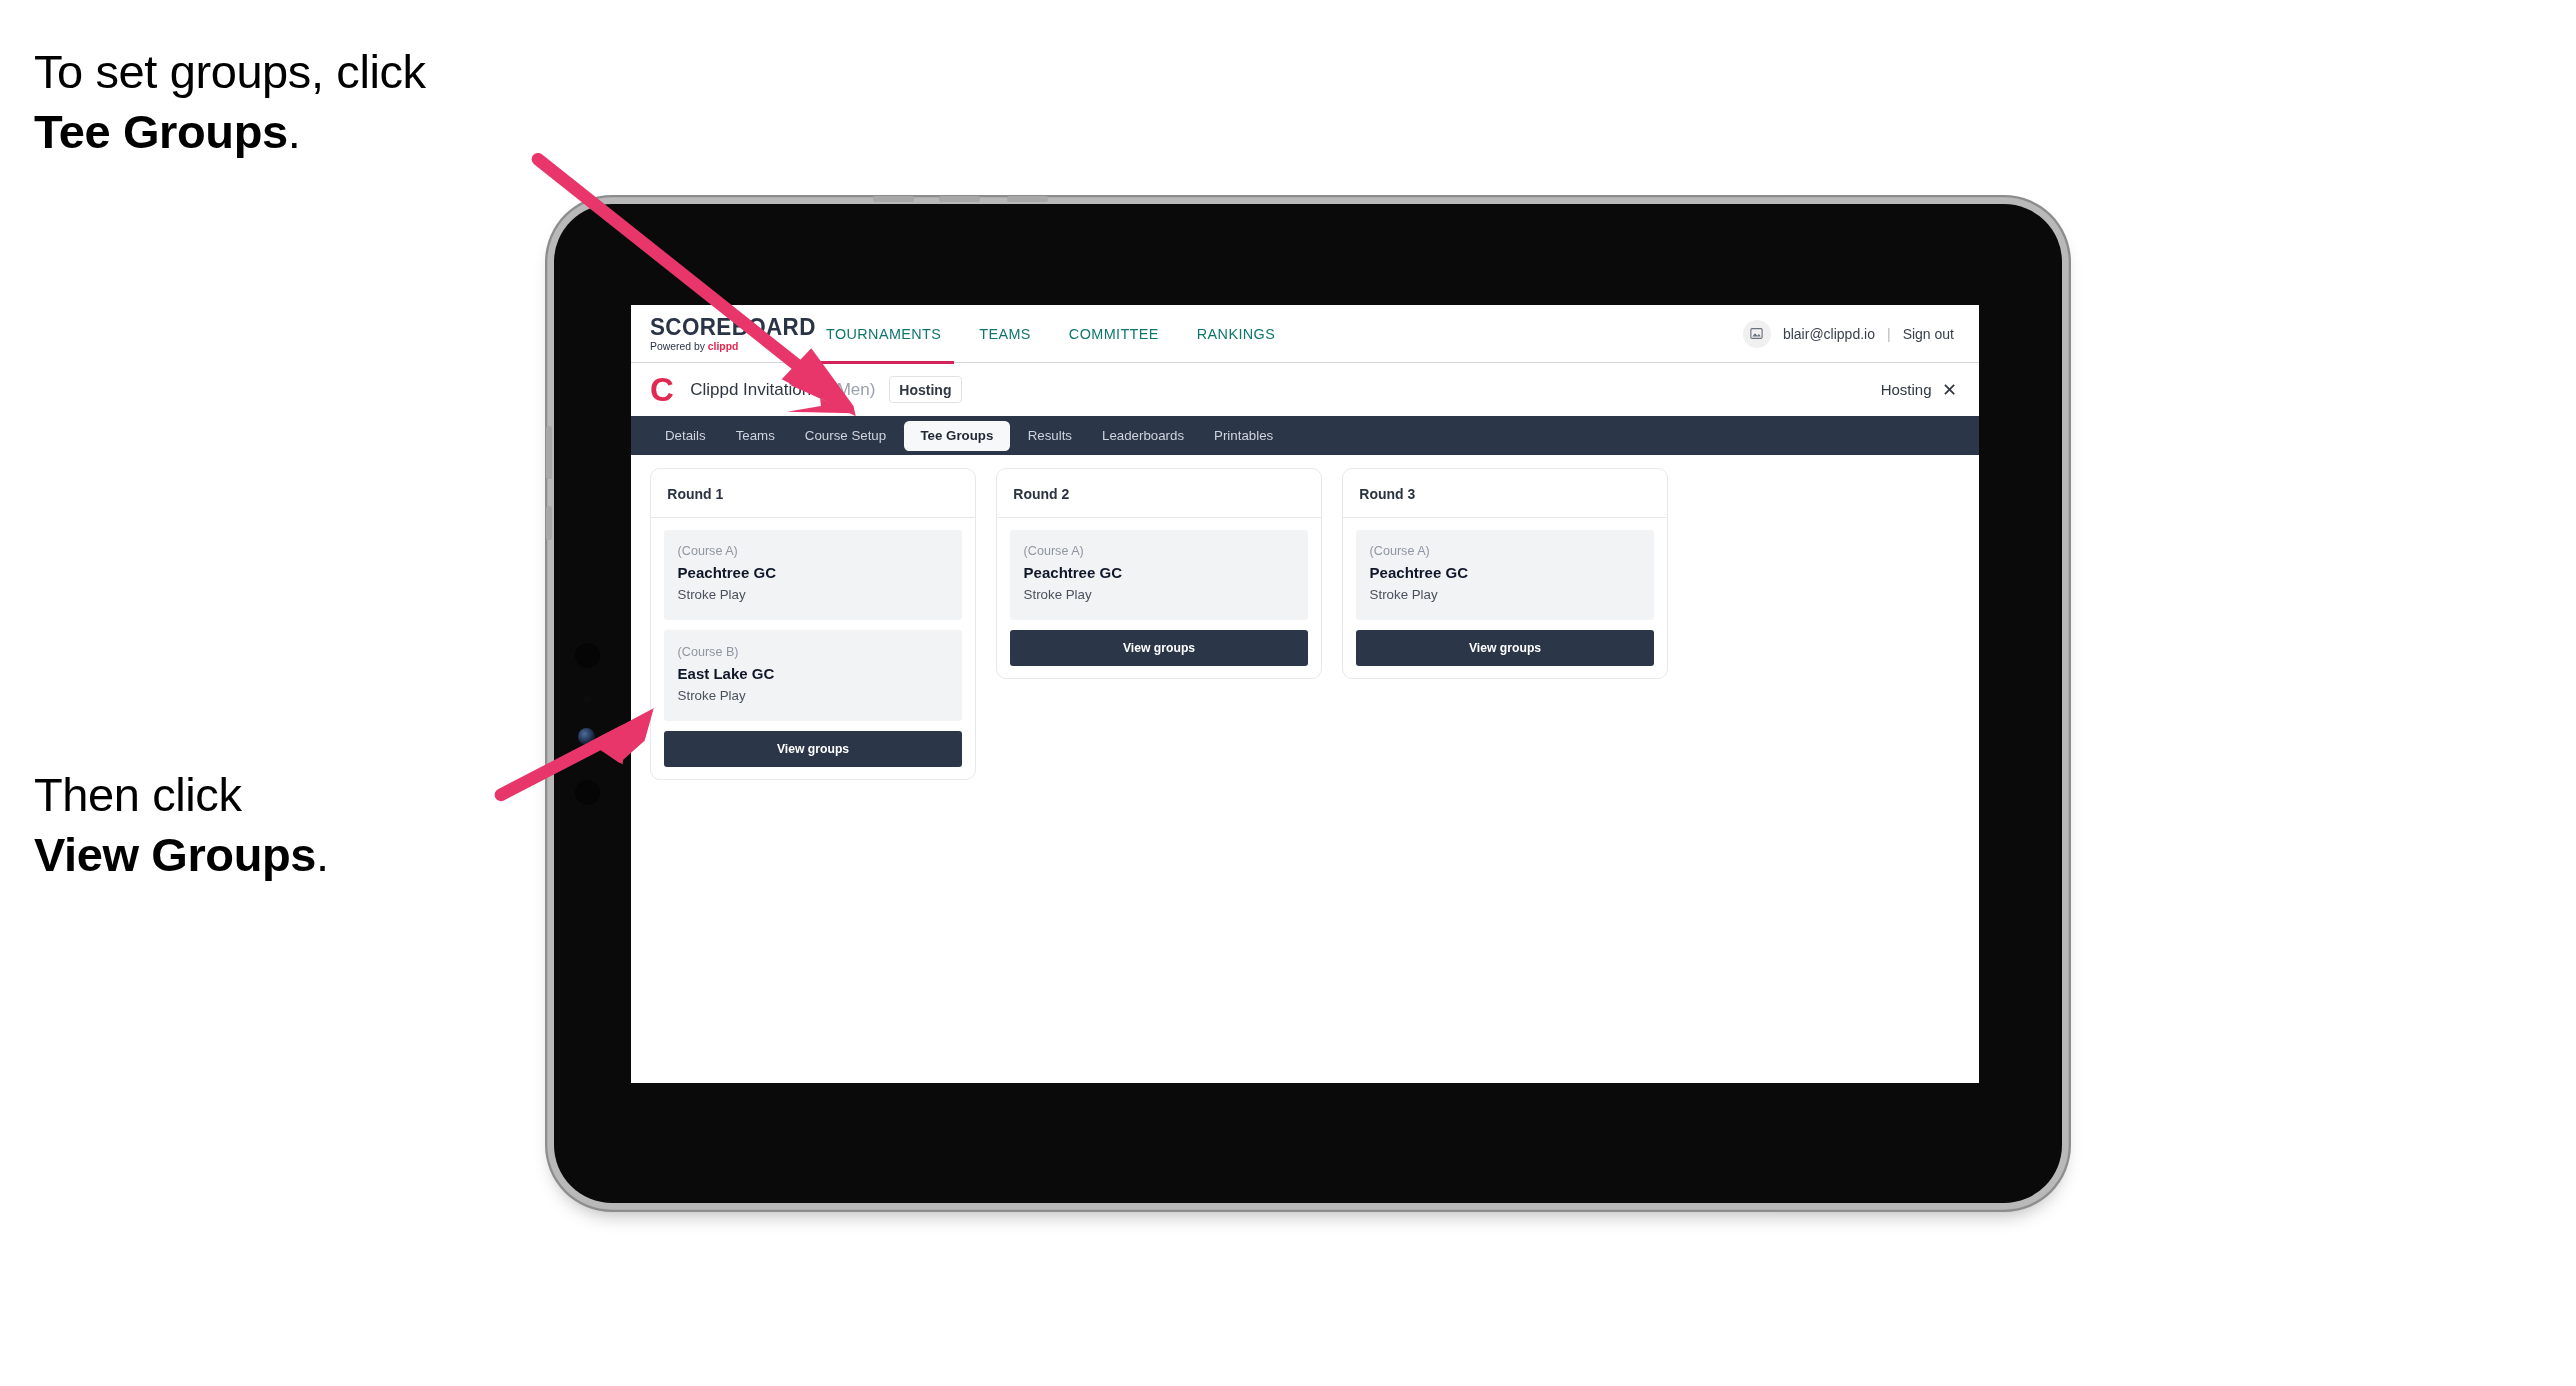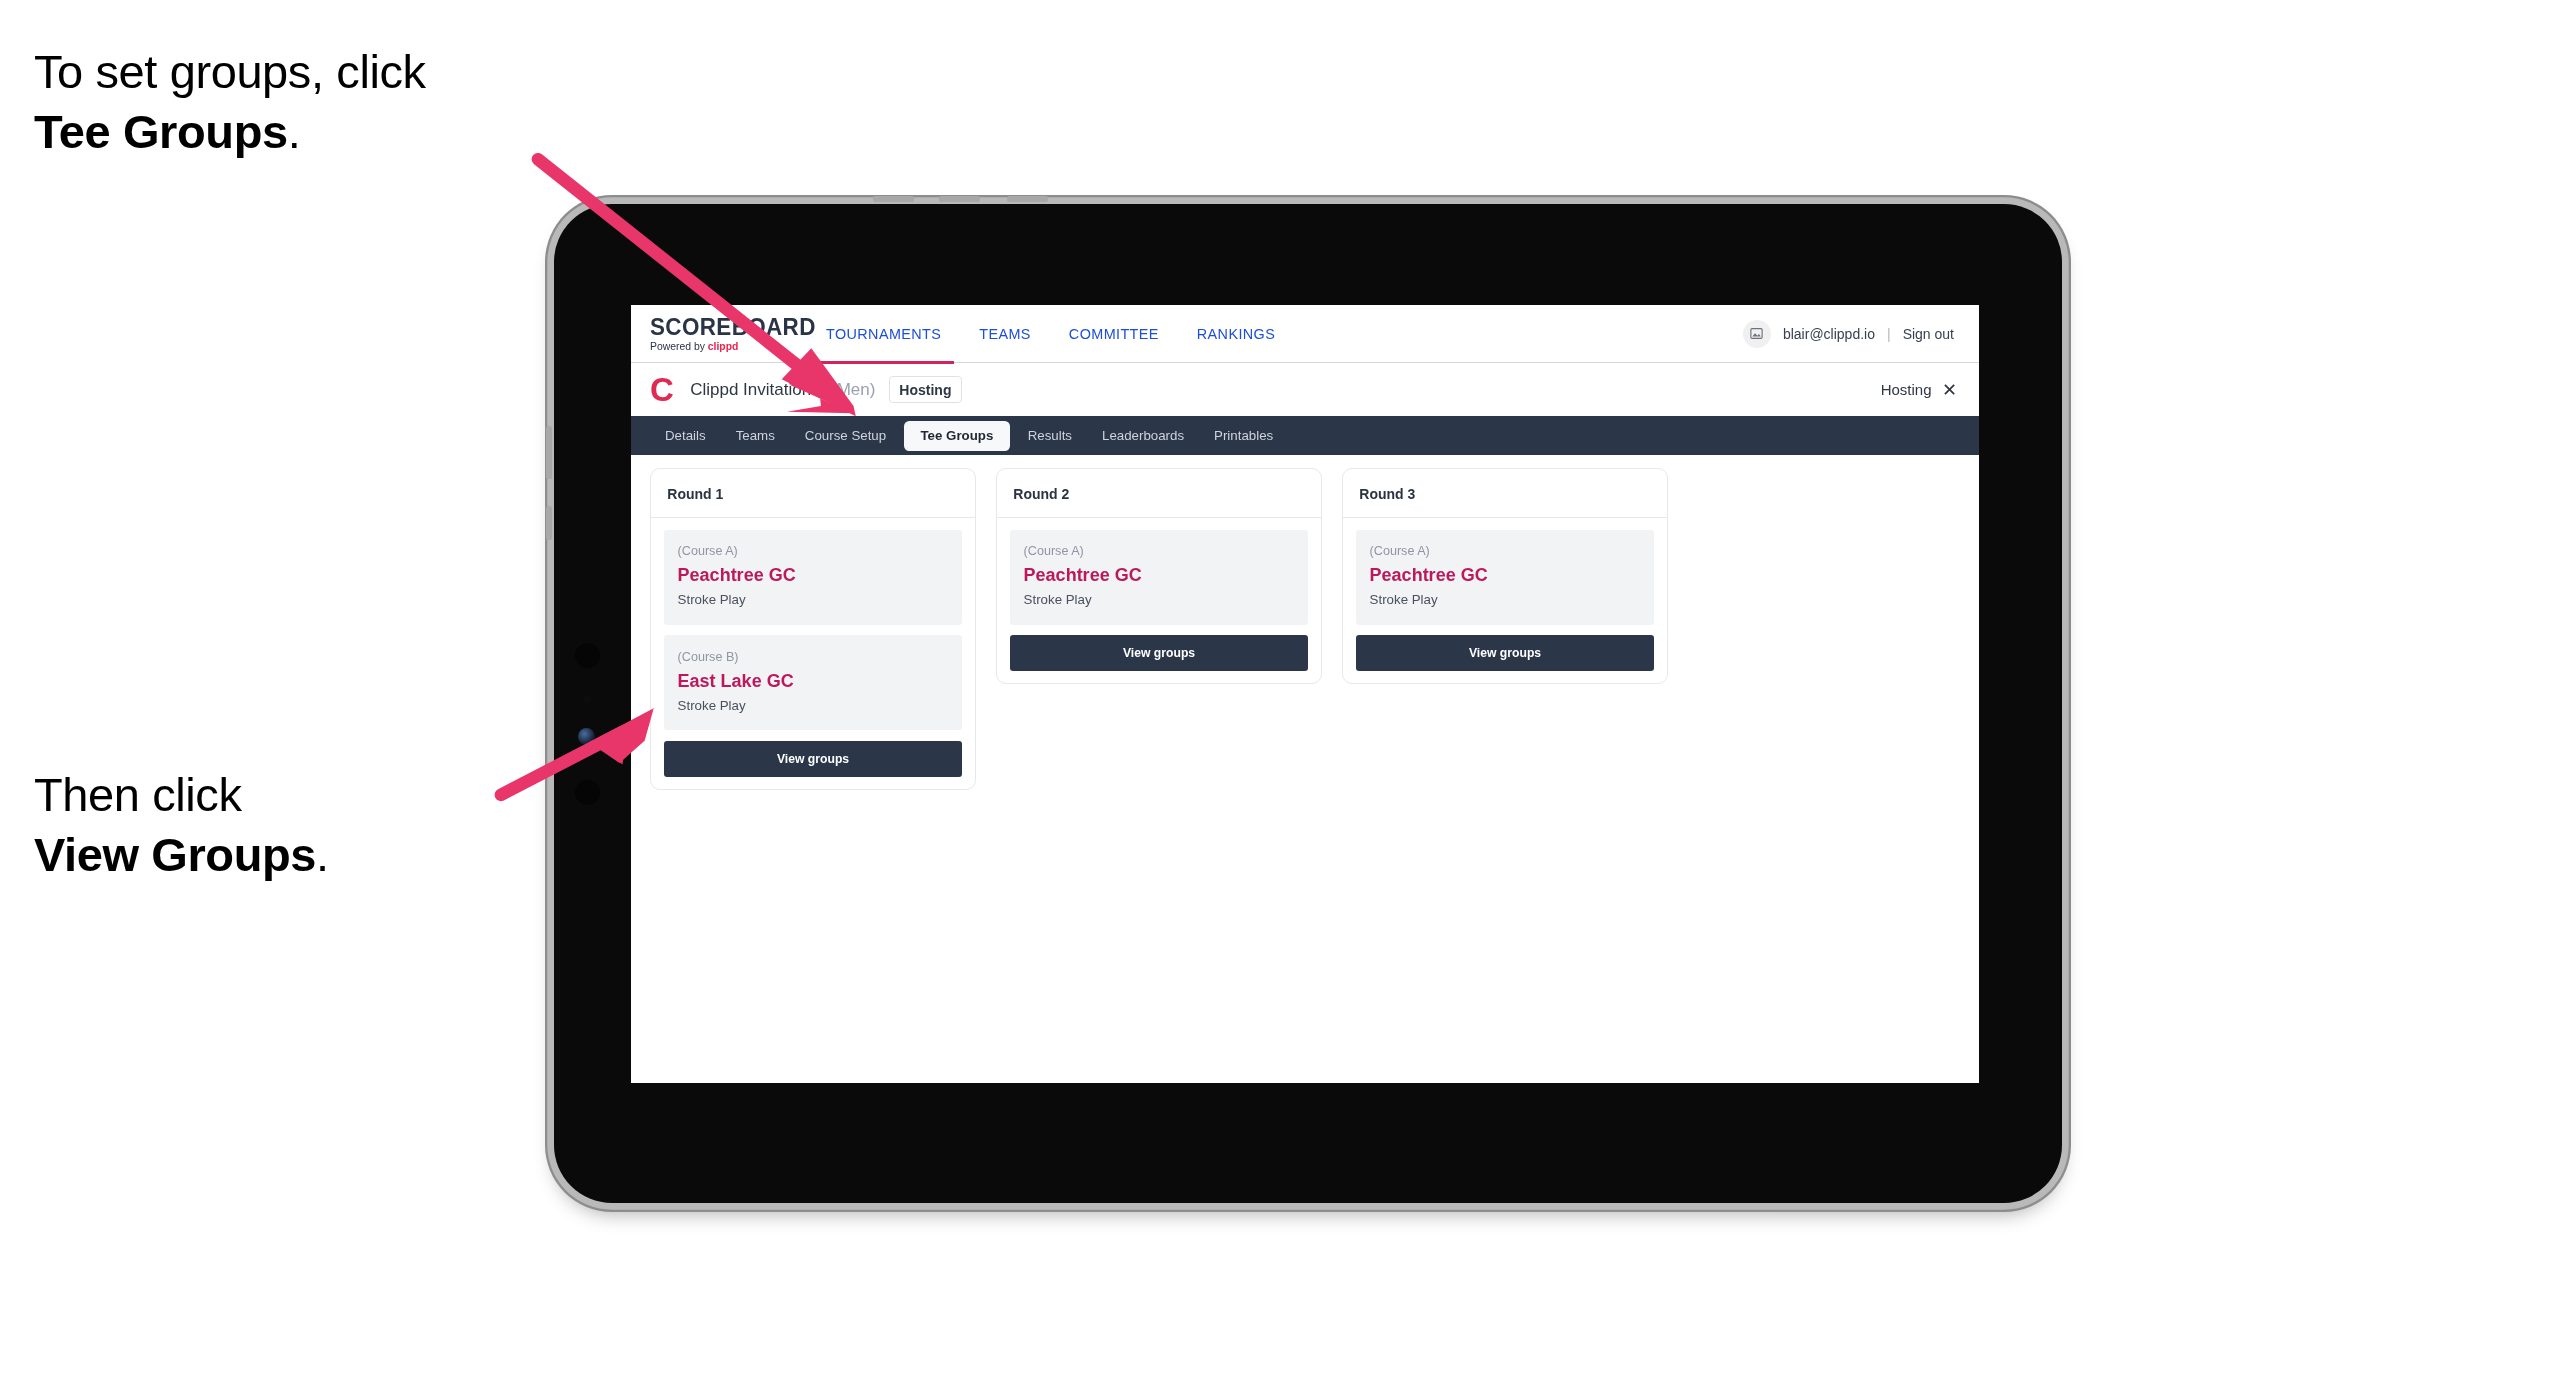--- a/index.html
+++ b/index.html
@@ -136,21 +136,21 @@
 
   #topnav-links {
     display: flex;
     align-items: center;
     height: 100%;
     margin-left: 33px;
   }
   .topnav-link {
     font-size: 14.4px;
     letter-spacing: 0.4px;
-    color: #1d4ed8;
+    color: #0f766e;
     padding: 0 19px;
     height: 100%;
     display: flex;
     align-items: center;
     position: relative;
     cursor: pointer;
   }
   .topnav-link.active::after {
     content: "";
     position: absolute;
@@ -287,23 +287,23 @@
     border-radius: 3px;
     padding: 12.6px 13.3px 14px 13.3px;
     margin-bottom: 10.4px;
   }
   .course-label {
     font-size: 12.6px;
     color: #8f96a3;
     line-height: 1.5;
   }
   .course-name {
-    font-size: 18px;
-    font-weight: 700;
-    color: #be185d;
+    font-size: 15px;
+    font-weight: 700;
+    color: #0f172a;
     line-height: 1.62;
   }
   .course-format {
     font-size: 13.3px;
     color: #49515e;
     line-height: 1.55;
   }
   .view-groups-btn {
     display: block;
     width: 100%;

